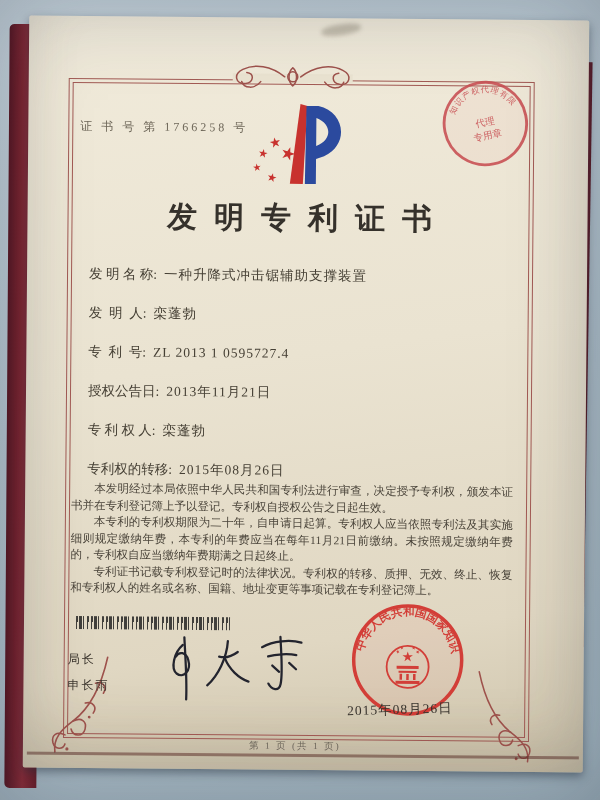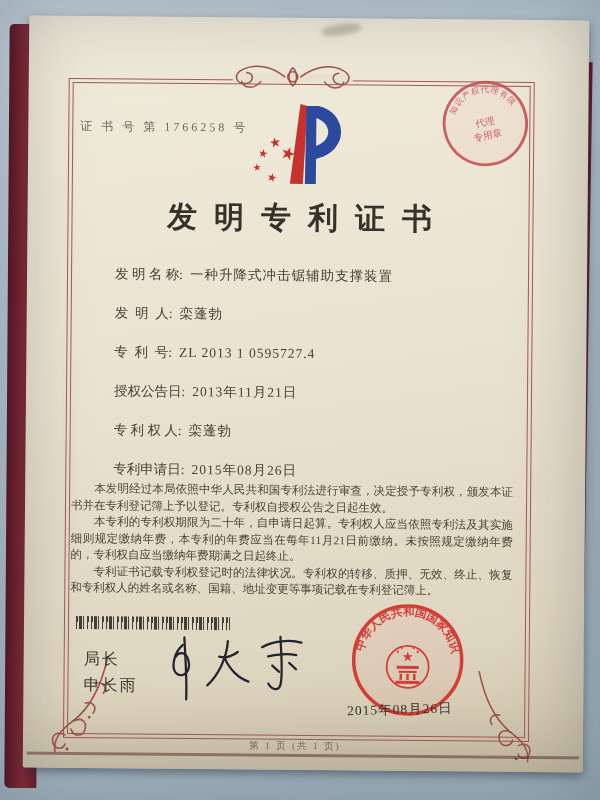--- a/index.html
+++ b/index.html
@@ -30,32 +30,32 @@
   .cert-no { position:absolute; left:52px; top:102px; font-size:12px;
     letter-spacing:3px; color:#6e6759; }
   .logo { position:absolute; left:220px; top:80px; width:100px; height:92px; }
   .seal-small { position:absolute; left:411px; top:58px; width:92px; height:92px;
     transform:rotate(-12deg); opacity:.88; }
   .title { position:absolute; left:40px; top:180px; width:464px; text-align:center;
     font-size:30px; font-weight:bold; letter-spacing:17px; text-indent:17px; color:#35312b; }
   .fields { position:absolute; left:62px; top:250px; width:430px;
     display:flex; flex-direction:column; gap:23px; }
   .field-row { display:flex; font-size:13.5px; color:#464035; line-height:16px; }
-  .field-label { white-space:pre;margin-left:26px; }
+  .field-label { white-space:pre; }
   .field-value { margin-left:7px; letter-spacing:1px; white-space:pre; }
   .body-text { position:absolute; left:46px; top:464px; width:442px;
     font-size:11.5px; line-height:16.5px; color:#4a443a; text-align:justify; }
   .body-text p { margin:0; text-indent:2em; }
   .barcode { position:absolute; left:52px; top:600px; width:154px; height:13px; opacity:.82;
     background:repeating-linear-gradient(90deg,
       #1d1d1d 0 1.5px, transparent 1.5px 3px,
       #1d1d1d 3px 6px, transparent 6px 7px,
       #1d1d1d 7px 8px, transparent 8px 11px,
       #1d1d1d 11px 12.5px, transparent 12.5px 15px); }
-  .signer { position:absolute; left:60px; top:630px; font-size:16px; color:#3c362e;
+  .signer { position:absolute; left:44px; top:630px; font-size:12px; color:#3c362e;
     line-height:26px; letter-spacing:2px; }
   .signature { position:absolute; left:134px; top:608px; width:160px; height:88px;
     transform:rotate(-3deg); }
   .seal-big { position:absolute; left:327px; top:584px; width:114px; height:114px; opacity:.92; }
   .seal-date { position:absolute; left:324px; top:682px; font-size:13.5px; color:#39342e;
     letter-spacing:1px; transform:rotate(-2deg); }
   .footer { position:absolute; left:40px; top:722px; width:464px; text-align:center;
     font-size:9.5px; letter-spacing:2px; color:#6e675b; }
   .flourish-bl { position:absolute; left:20px; top:638px; width:70px; height:102px; }
   .flourish-br { position:absolute; left:450px; top:650px; width:66px; height:95px;
@@ -164,21 +164,21 @@
       </div>
       <div class="field-row">
         <span class="field-label">授权公告日:</span>
         <span class="field-value">2013年11月21日</span>
       </div>
       <div class="field-row">
         <span class="field-label">专 利 权 人:</span>
         <span class="field-value">栾蓬勃</span>
       </div>
       <div class="field-row">
-        <span class="field-label">专利申请日:</span>
+        <span class="field-label">专利权的转移:</span>
         <span class="field-value">2015年08月26日</span>
       </div>
     </div>
 
     <div class="body-text">
       <p>本发明经过本局依照中华人民共和国专利法进行审查，决定授予专利权，颁发本证书并在专利登记簿上予以登记。专利权自授权公告之日起生效。</p>
       <p>本专利的专利权期限为二十年，自申请日起算。专利权人应当依照专利法及其实施细则规定缴纳年费，本专利的年费应当在每年11月21日前缴纳。未按照规定缴纳年费的，专利权自应当缴纳年费期满之日起终止。</p>
       <p>专利证书记载专利权登记时的法律状况。专利权的转移、质押、无效、终止、恢复和专利权人的姓名或名称、国籍、地址变更等事项记载在专利登记簿上。</p>
     </div>
 

